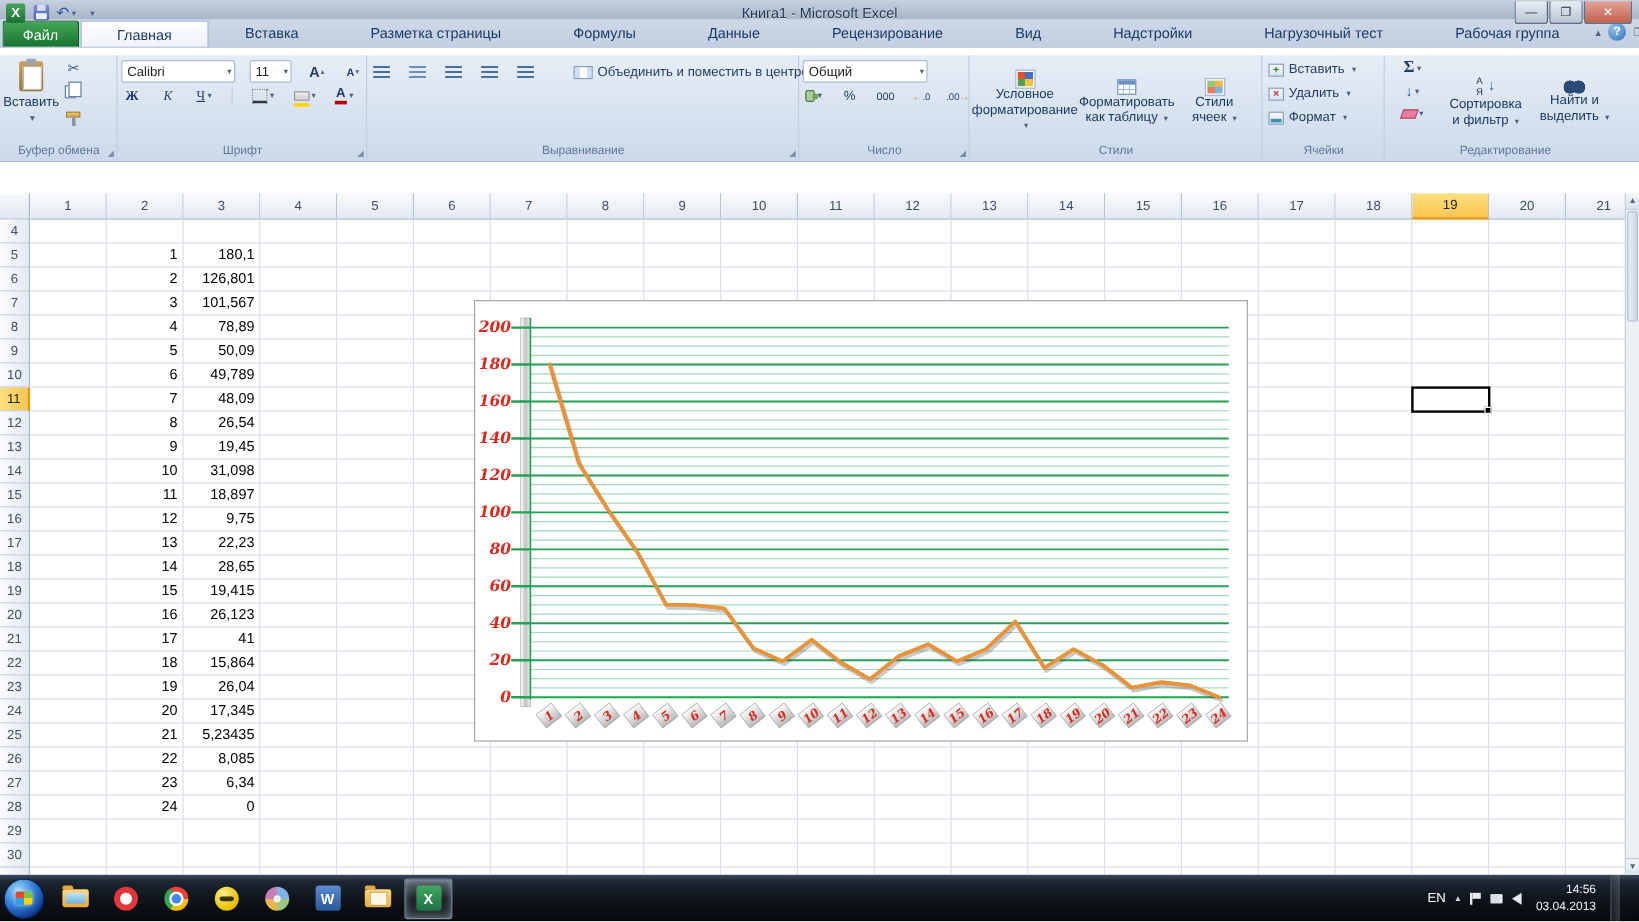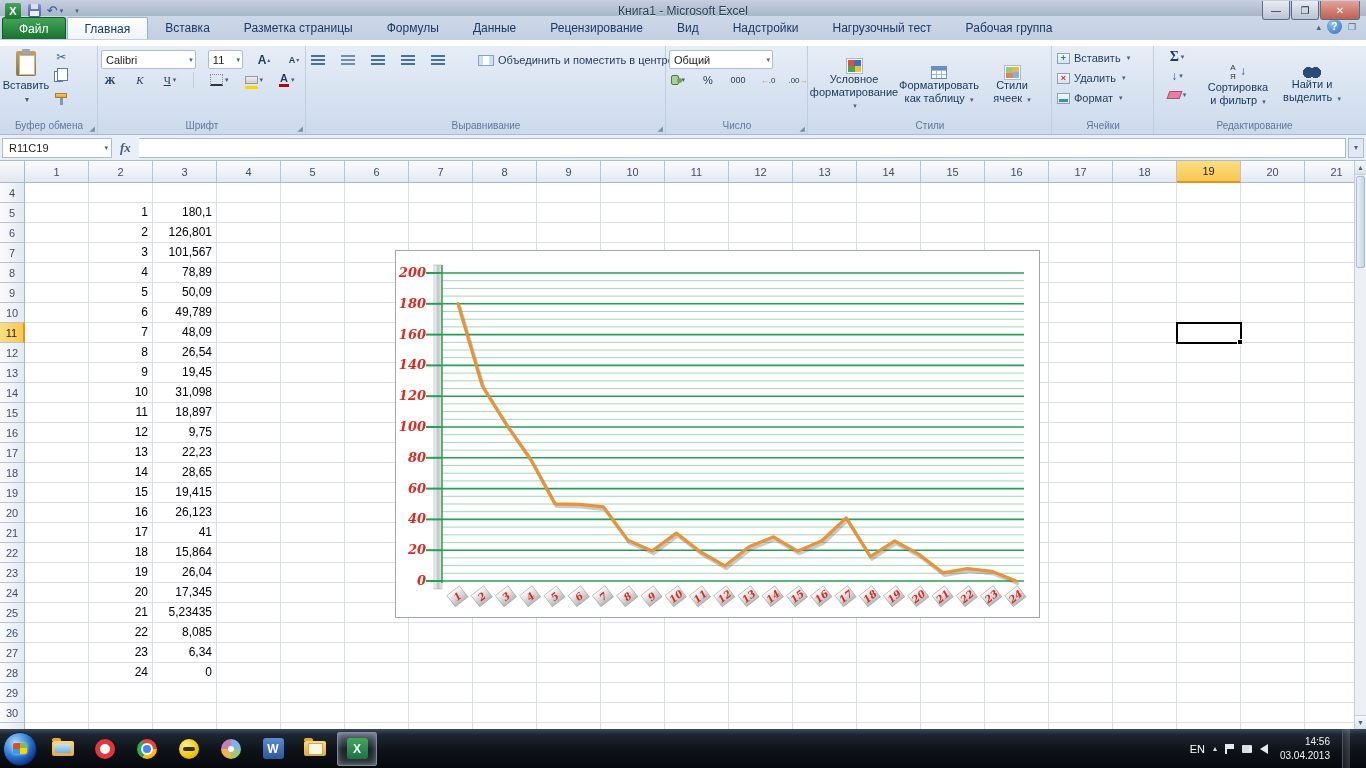--- a/index.html
+++ b/index.html
@@ -17,21 +17,21 @@
 .i-save::after{content:"";position:absolute;left:2px;bottom:1px;width:9px;height:5px;background:#EDEFF8;}
 .g-undo{color:#2C5AA0;font-size:13px;line-height:1;}
 .wtitle{position:absolute;left:0;right:0;text-align:center;font-size:12px;color:#243A56;text-shadow:0 1px 0 rgba(255,255,255,.6);}
 .winbtns{margin-left:auto;display:flex;z-index:2;padding-right:6px;}
 .wbtn{width:28px;height:19px;border:1px solid #5E6E84;border-top:none;display:inline-flex;align-items:center;justify-content:center;font-size:10px;color:#26303E;background:linear-gradient(#E8EDF3,#B9C4D3);border-radius:0 0 3px 3px;margin-left:1px;}
 .wbtn.close{background:linear-gradient(#E3A298,#C0614F);color:#fff;width:40px;}
 
 
 .tabrow{position:absolute;top:16px;left:0;right:0;height:24px;background:linear-gradient(#CDD8E7,#C2CFE1);display:flex;align-items:center;}
 .tabs{display:flex;align-items:flex-end;flex:1;}
-.tab{display:inline-flex;align-items:center;height:22px;padding:0 17px;font-size:12px;color:#1A3A66;white-space:nowrap;cursor:default;}
+.tab{display:inline-flex;align-items:center;height:22px;padding:0 30px;font-size:12px;color:#1A3A66;white-space:nowrap;cursor:default;}
 .tab-file{color:#fff;background:linear-gradient(#44A557,#187231);border-radius:3px 3px 0 0;margin:0 1px 0 2px;padding:0 16px;border:1px solid #0F5A24;border-bottom:none;}
 .tab-active{background:linear-gradient(#FDFEFF,#EFF3F9);border:1px solid #99B0CC;border-bottom:none;border-radius:2px 2px 0 0;}
 .tab-right{display:flex;align-items:center;gap:6px;padding:0 10px 3px 0;}
 .help-btn{width:15px;height:15px;border-radius:50%;background:radial-gradient(circle at 35% 30%,#8FC3EF,#2F6FB5);color:#fff;font-size:10px;font-weight:bold;display:inline-flex;align-items:center;justify-content:center;}
 .tr-ico{color:#51647E;font-size:9px;}
 
 
 .ribbon{position:absolute;top:46px;left:0;right:0;height:89px;background:linear-gradient(#E6EDF6,#D4E0EF 70%,#CBD9EA);border-bottom:1px solid #A9BCD2;display:flex;}
 .rgroup{position:relative;display:flex;flex-direction:column;border-right:1px solid #C0CFE0;padding:2px 2px 0 3px;flex:0 0 auto;}
 .rg-body{flex:1;}
@@ -411,29 +411,20 @@
           <span class="i-binoc"></span>
           <span>Найти и</span>
           <span><span>выделить</span> <span class="dd">▾</span></span>
         </div>
       </div>
       <div class="rg-label"><span>Редактирование</span></div>
     </div>
 
   </div>
 
-  <div class="fbar">
-    <div class="namebox">
-        <span>R11C19</span>
-        <span class="dd">▾</span>
-      </div>
-    <span class="fx">fx</span>
-    <div class="finput"></div>
-    <div class="fchev">▾</div>
-  </div>
 
   <div id="sheet">
       <div class="colhdr-row">
         <div class="corner"></div>
         <div class="colhdr">1</div>
         <div class="colhdr">2</div>
         <div class="colhdr">3</div>
         <div class="colhdr">4</div>
         <div class="colhdr">5</div>
         <div class="colhdr">6</div>

